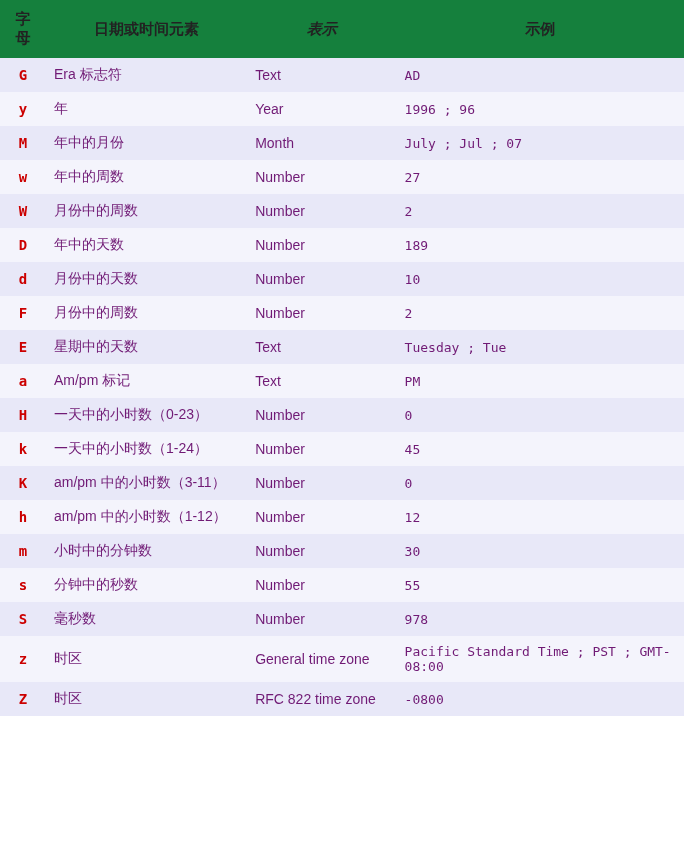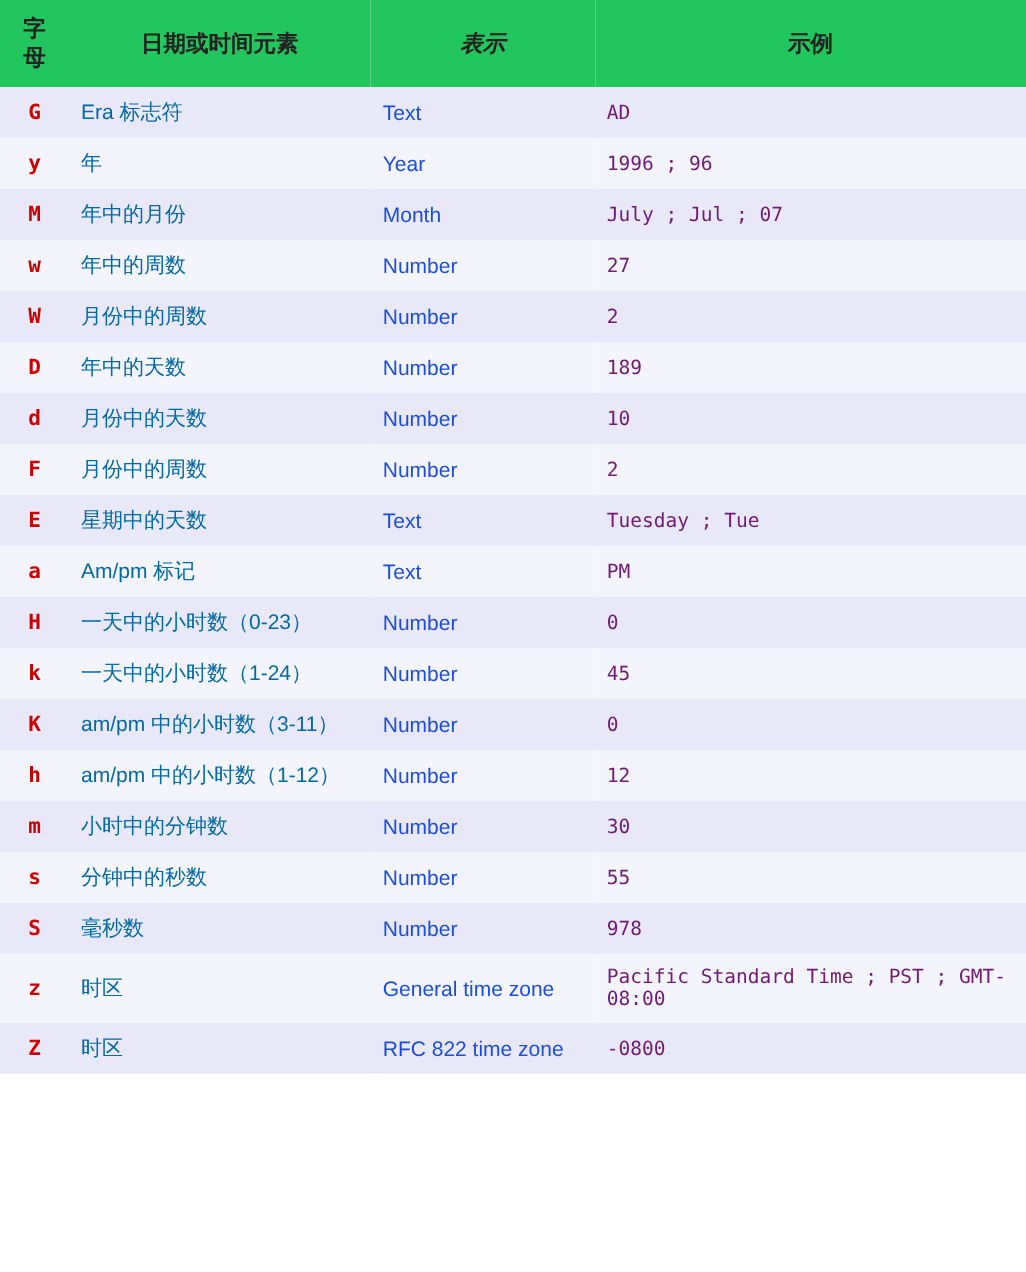--- a/index.html
+++ b/index.html
@@ -10,21 +10,21 @@
       width: 684px;
     }
     .table-container {
       width: 684px;
     }
     table {
       width: 100%;
       border-collapse: collapse;
     }
     thead tr {
-      background: #22c55e;
+      background: #15803d;
     }
     thead th {
       padding: 10px 8px;
       text-align: center;
       font-weight: bold;
       color: #222;
       font-size: 15px;
     }
     thead th:first-child {
       width: 40px;
@@ -53,30 +53,30 @@
     }
     tbody td:first-child {
       text-align: center;
       font-family: monospace;
       font-size: 14px;
       color: #cc0000;
       font-weight: bold;
       width: 40px;
     }
     .repr {
-      color: #1d4ed8;
+      color: #701a75;
       font-size: 14px;
     }
     .example {
       font-family: monospace;
       color: #701a75;
       font-size: 13px;
     }
     td.desc {
-      color: #0369a1;
+      color: #701a75;
       font-size: 14px;
     }
   </style>
 </head>
 <body>
 
 <div class="table-container">
   <table>
     <thead>
       <tr>

